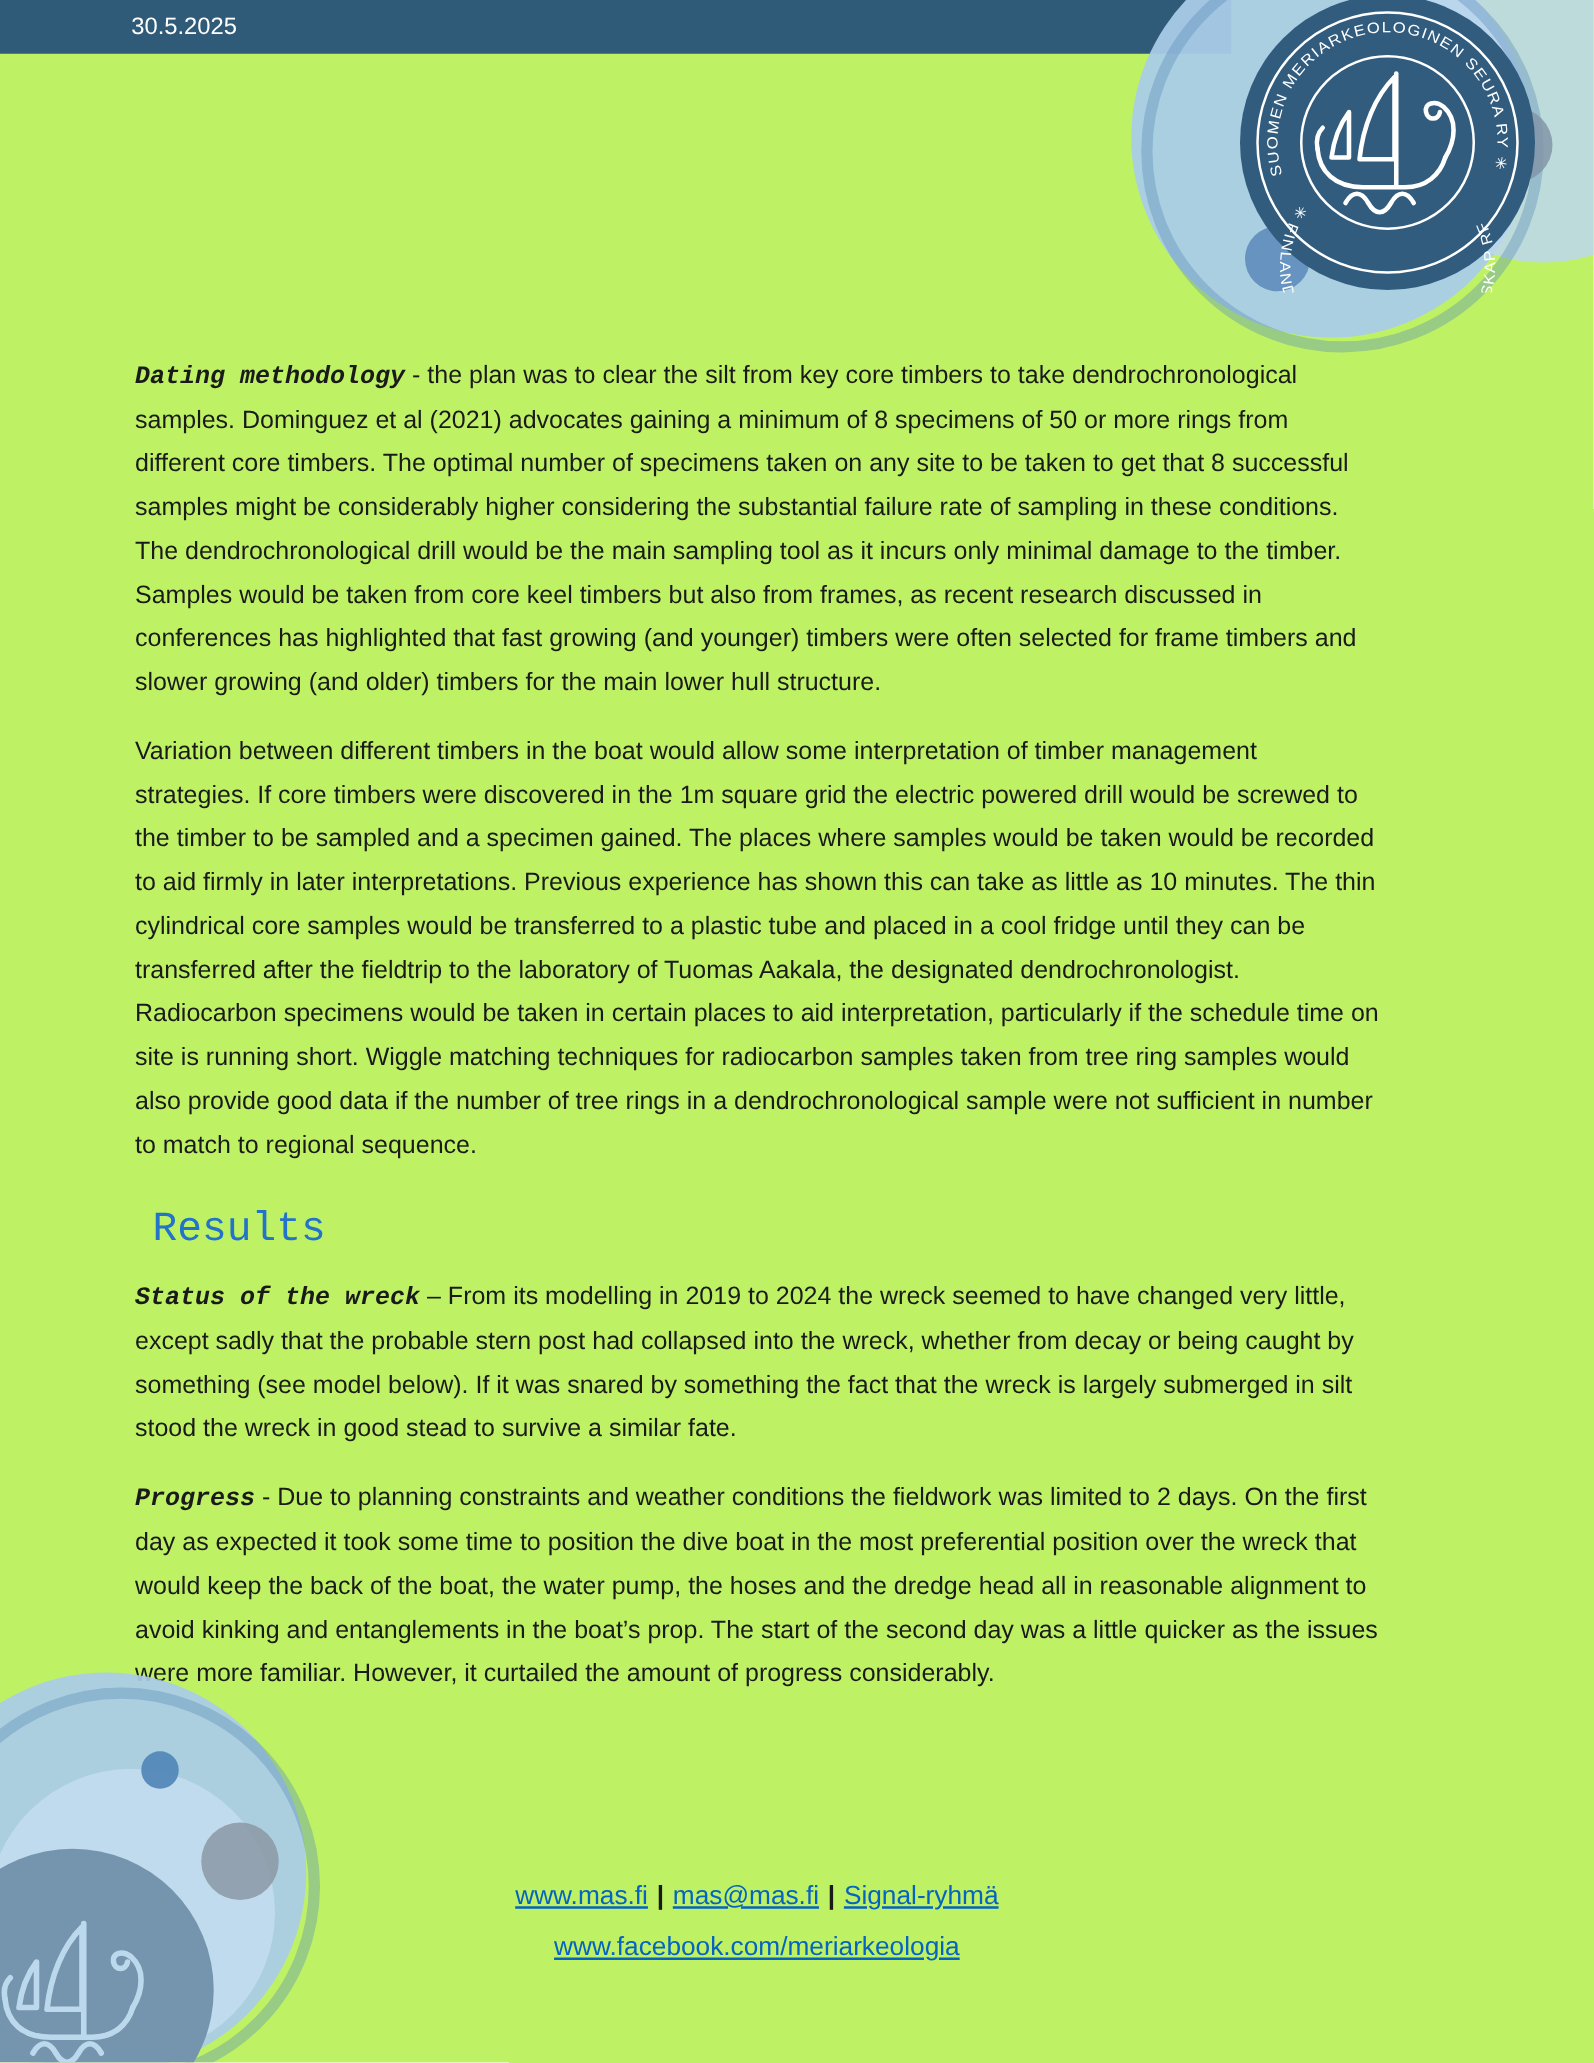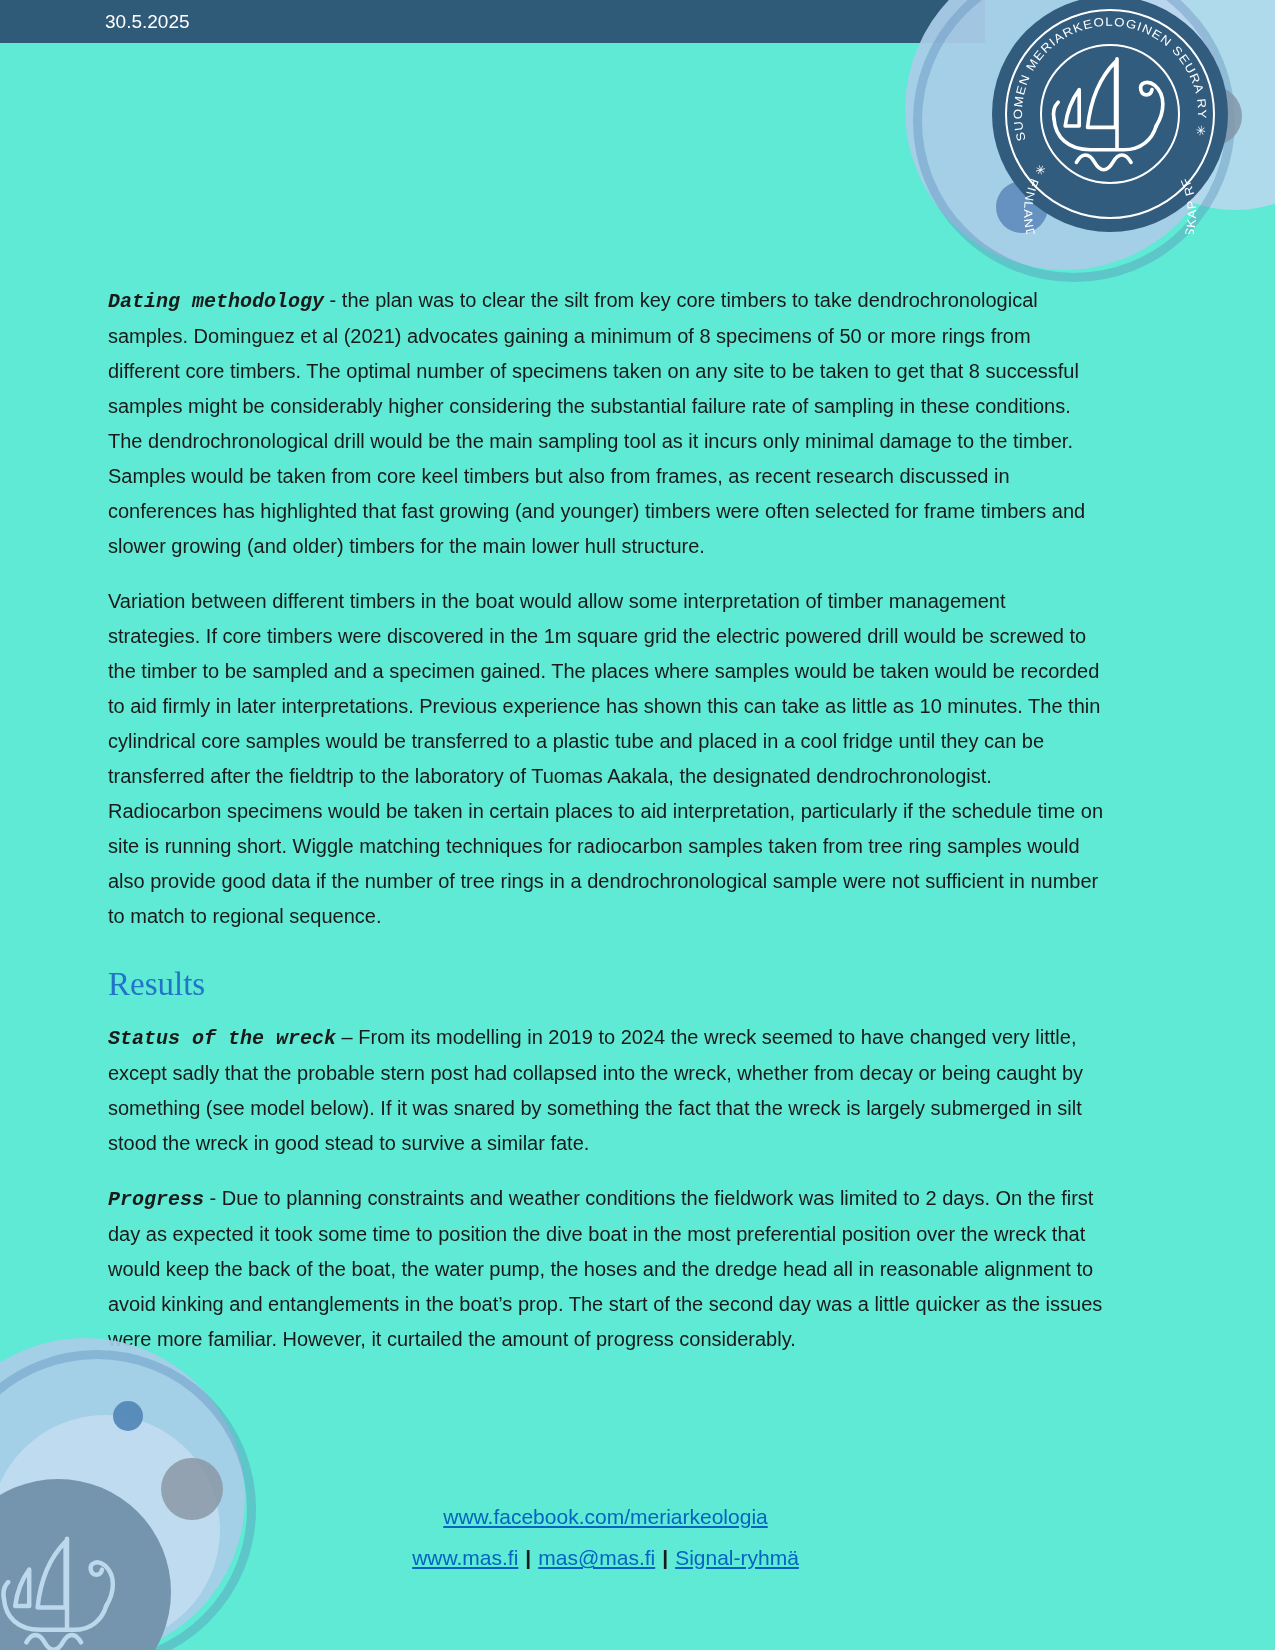--- a/index.html
+++ b/index.html
@@ -1,16 +1,16 @@
 <!DOCTYPE html>
 <html lang="en"><head>
 <meta charset="utf-8">
 <style>
   html,body{margin:0;padding:0;background:#ffffff;}
-  .page{position:relative;width:1275px;height:1650px;background:#5eead4;overflow:hidden;
+  .page{position:relative;width:1275px;height:1650px;background:#bef264;overflow:hidden;
         font-family:"Liberation Sans", sans-serif;color:#1a1a1a;}
   
   .topbar{position:absolute;left:0;top:0;width:985px;height:43px;background:#2F5A78;z-index:2;}
   .topbar .date{position:absolute;left:105px;top:0;line-height:43px;color:#ffffff;font-size:19px;}
   
   .c{position:absolute;border-radius:50%;}
   
   .halo-main{left:905px;top:-50px;width:320px;height:320px;background:#A9CCE8;opacity:.95;z-index:3;}
   .halo-corner{left:1105px;top:-50px;width:260px;height:260px;background:#BDD7EE;opacity:.85;z-index:3;}
   .halo-ring{left:913px;top:-40px;width:304px;height:304px;border:9px solid rgba(90,140,185,.38);
@@ -25,22 +25,22 @@
               background:transparent;z-index:4;}
   .baccent-blue{left:113px;top:1401px;width:30px;height:30px;background:#4F84B6;opacity:.9;z-index:5;}
   .baccent-gray{left:161px;top:1458px;width:62px;height:62px;background:#8B98A5;opacity:.85;z-index:5;}
   .bslate{left:-55px;top:1479px;width:226px;height:226px;background:#7594AD;z-index:5;}
   .bship-svg{position:absolute;left:-10px;top:1522px;z-index:6;}
   
   .content{position:absolute;left:108px;top:283px;width:995px;z-index:1;
            font-size:20px;line-height:35px;}
   .content p{margin:0 0 20px 0;}
   .lead{font-weight:700;font-style:italic;font-family:Liberation Mono, monospace;}
-  h1.results{font-family:Liberation Serif, serif;font-weight:400;font-size:33px;
-             color:#2374C8;margin:30px 0 16px 0;line-height:40px;}
+  h1.results{font-family:Liberation Mono, monospace;font-weight:400;font-size:33px;
+             color:#2374C8;margin:30px 0 16px 14px;line-height:40px;}
   
   .footer{position:absolute;left:108px;top:1496px;width:995px;text-align:center;z-index:1;
           font-size:21px;line-height:41px;}
   .footer a{color:#0563C1;text-decoration:underline;cursor:pointer;}
   .footer .sep{color:#1a1a1a;font-weight:700;margin:0 7px;}
 </style>
 </head>
 <body>
 
 <div class="page">
@@ -88,24 +88,24 @@
 
     <h1 class="results">Results</h1>
 
     <p><span class="lead">Status of the wreck</span><span> – From its modelling in 2019 to 2024 the wreck seemed to have changed very little, except sadly that the probable stern post had collapsed into the wreck, whether from decay or being caught by something (see model below). If it was snared by something the fact that the wreck is largely submerged in silt stood the wreck in good stead to survive a similar fate.</span></p>
 
     <p><span class="lead">Progress</span><span> - Due to planning constraints and weather conditions the fieldwork was limited to 2 days. On the first day as expected it took some time to position the dive boat in the most preferential position over the wreck that would keep the back of the boat, the water pump, the hoses and the dredge head all in reasonable alignment to avoid kinking and entanglements in the boat’s prop. The start of the second day was a little quicker as the issues were more familiar. However, it curtailed the amount of progress considerably.</span></p>
   </div>
 
   <div class="footer">
     <div>
-      <a>www.facebook.com/meriarkeologia</a>
+      <a>www.mas.fi</a><span class="sep">|</span><a>mas@mas.fi</a><span class="sep">|</span><a>Signal-ryhmä</a>
     </div>
     <div>
-      <a>www.mas.fi</a><span class="sep">|</span><a>mas@mas.fi</a><span class="sep">|</span><a>Signal-ryhmä</a>
+      <a>www.facebook.com/meriarkeologia</a>
     </div>
   </div>
 
   <div>
     <div class="c bhalo-main"></div>
     <div class="c bhalo-light"></div>
     <div class="c bhalo-ring"></div>
     <div class="c baccent-blue"></div>
     <div class="c baccent-gray"></div>
     <div class="c bslate"></div>

